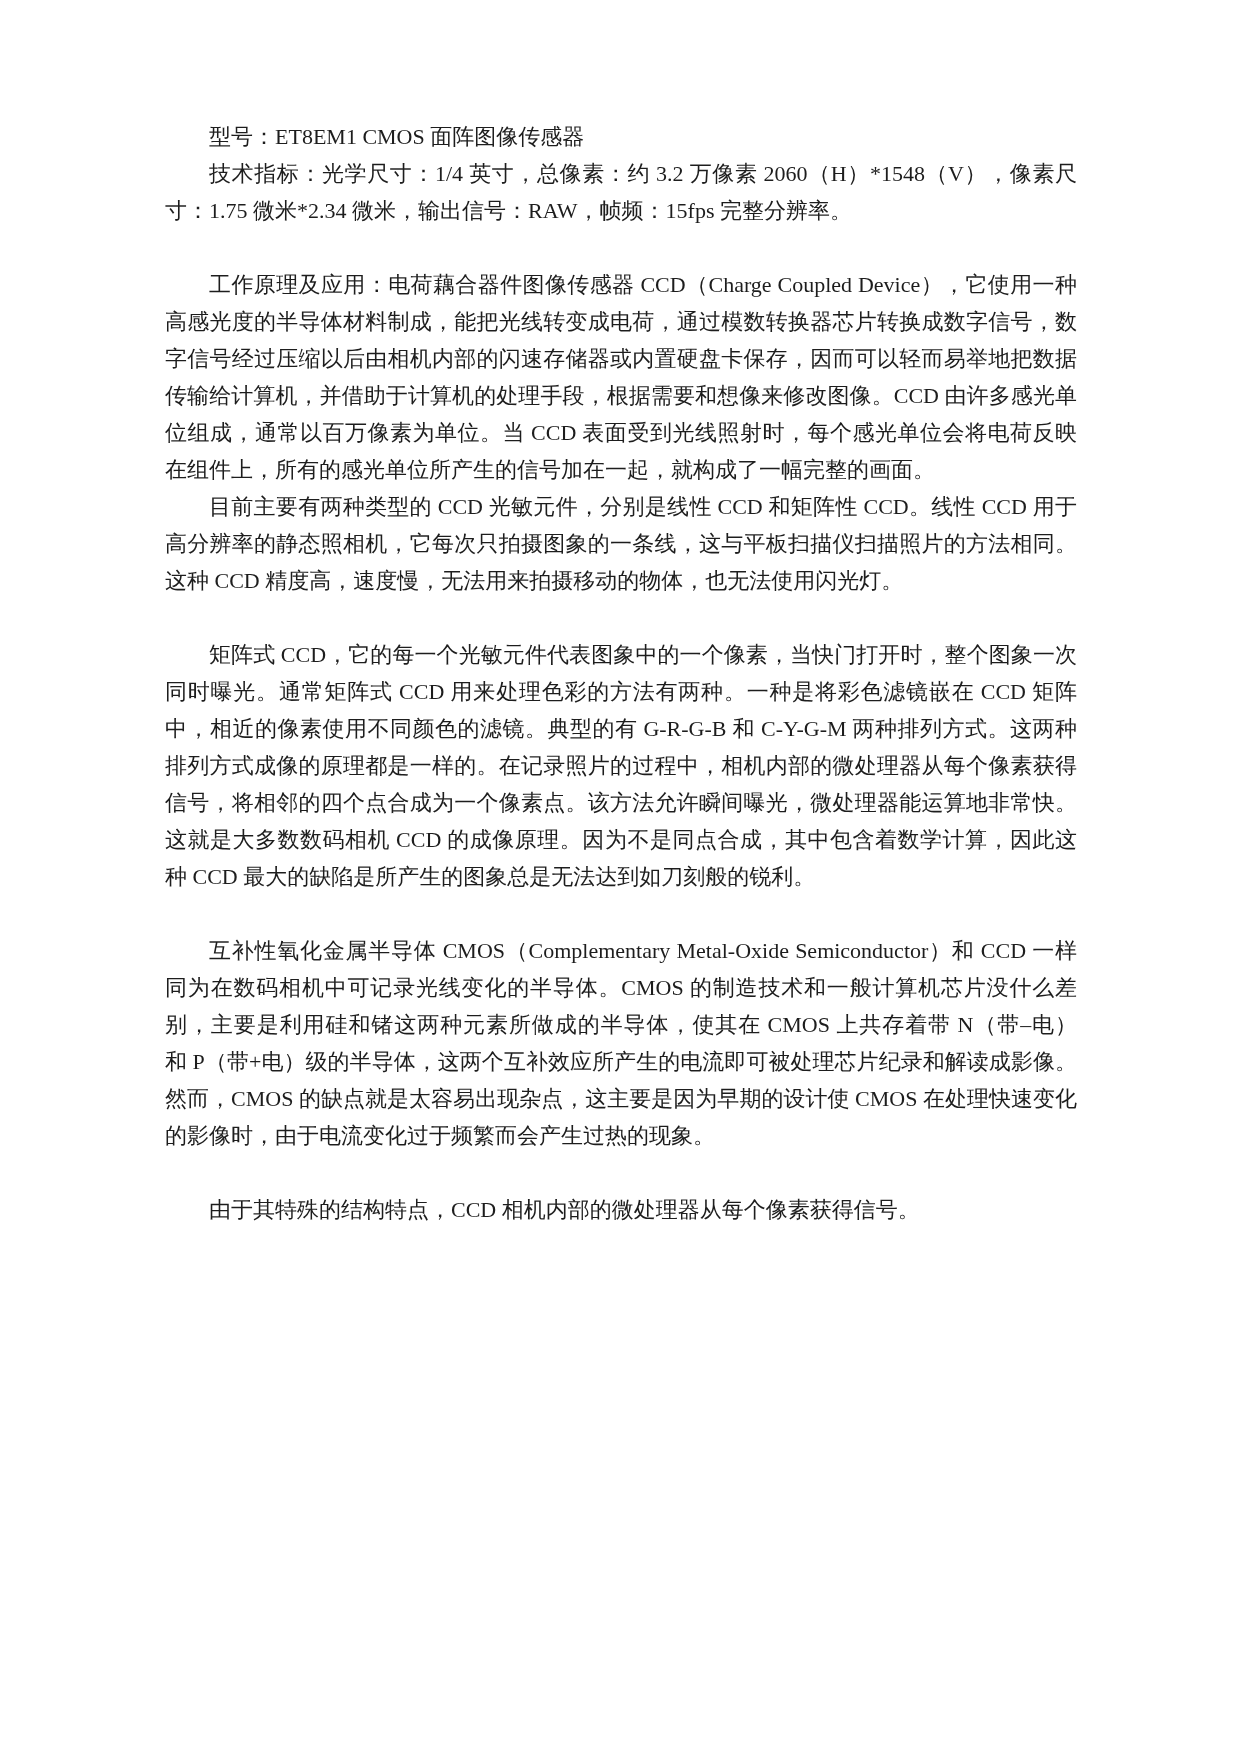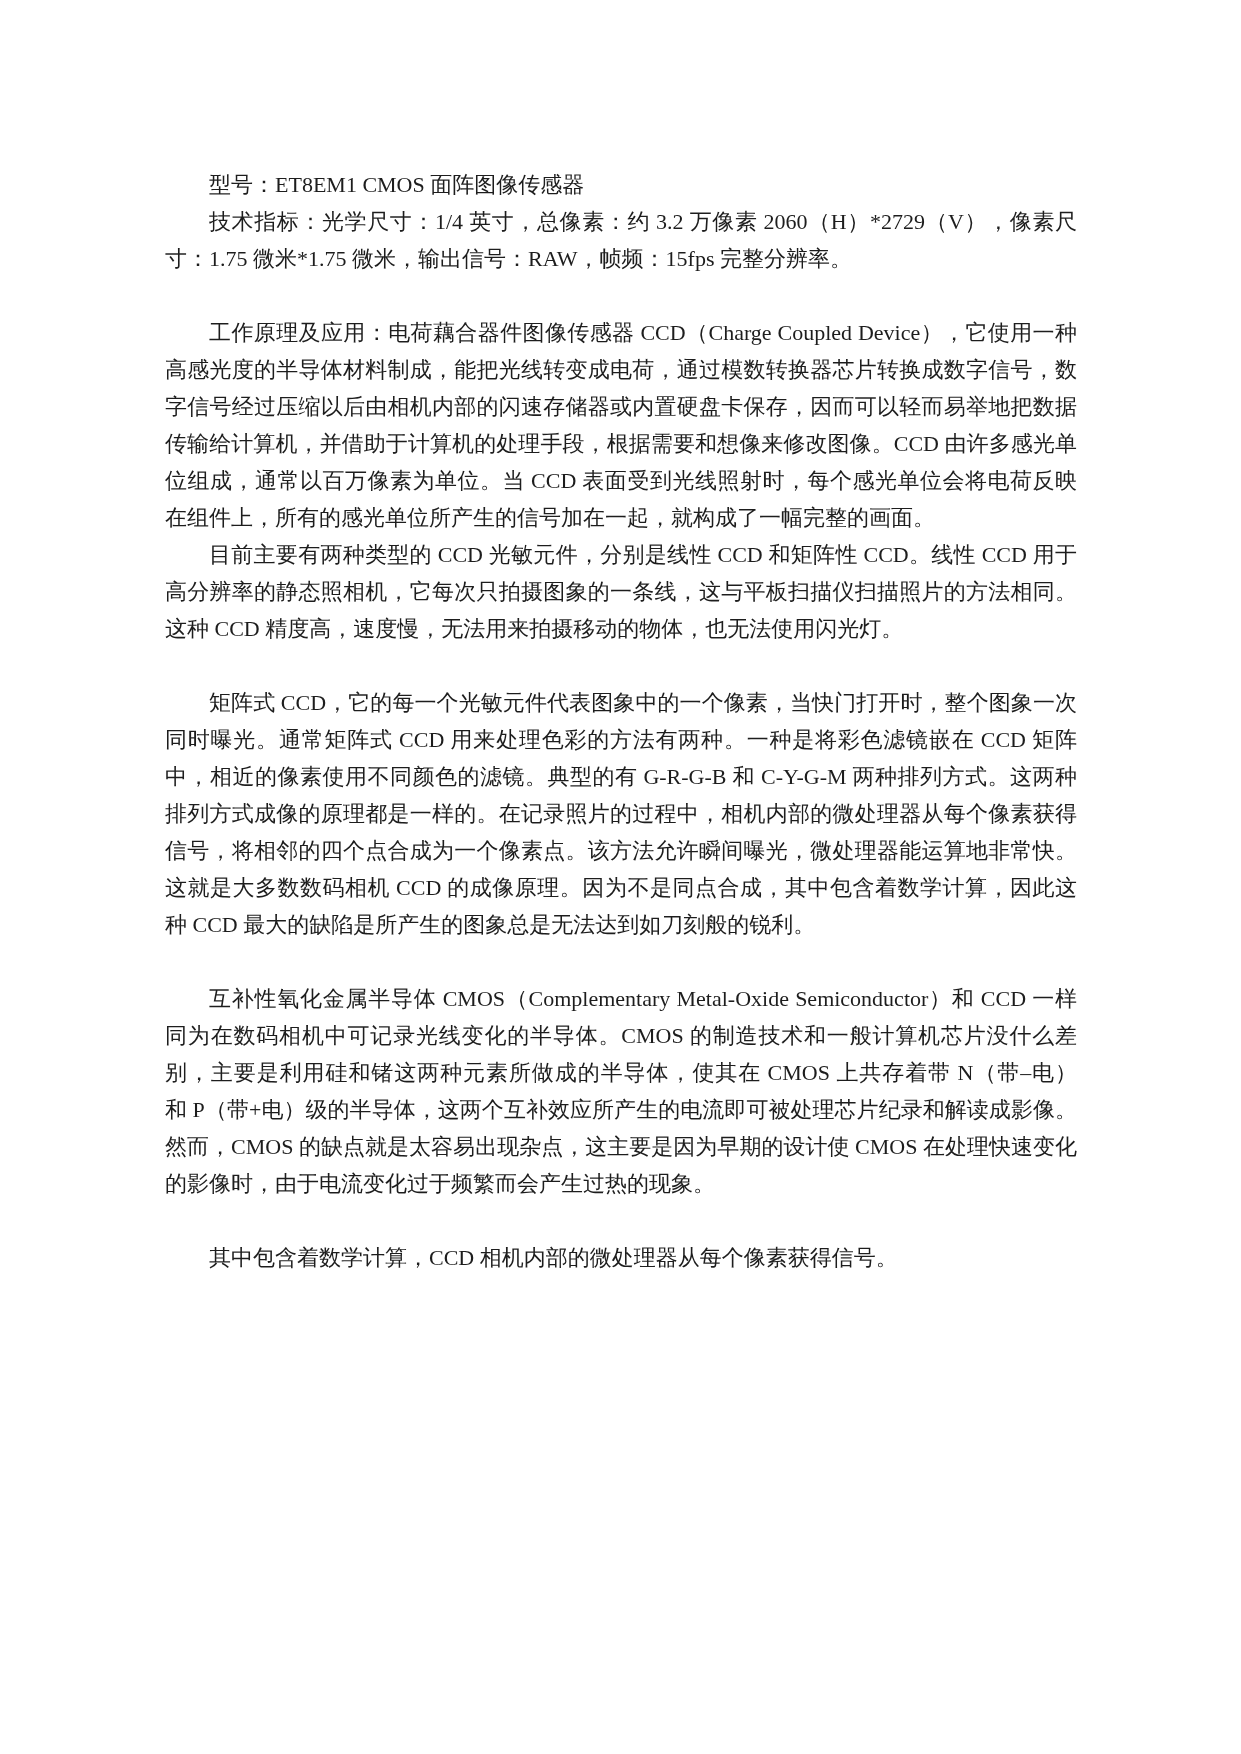--- a/index.html
+++ b/index.html
@@ -17,40 +17,39 @@
   .doc {
     position: absolute;
     top: 118px;
     left: 165px;
     width: 912px;
     color: #1d1d1d;
     font-family: "Liberation Serif", "DejaVu Serif", serif;
     font-size: 22px;
     line-height: 37px;
     text-align: justify;
-    margin-top: 48px;
   }
   .para {
     margin: 0;
     padding: 0;
     text-indent: 2em;
   }
   .para.gap {
     margin-top: 37px;
   }
   .latin-sans {
     font-family: Liberation Serif, serif;
   }
 </style>
 </head>
 <body>
 
 <div class="page">
   <div class="doc">
       <p class="para"><span class="text-run">型号：ET8EM1 CMOS 面阵图像传感器</span></p>
-      <p class="para"><span class="text-run">技术指标：光学尺寸：1/4 英寸，总像素：约 3.2 万像素 2060（H）*2729（V），像素尺寸：1.75 微米*1.75 微米，输出信号：RAW，帧频：15fps 完整分辨率。</span></p>
+      <p class="para"><span class="text-run">技术指标：光学尺寸：1/4 英寸，总像素：约 3.2 万像素 2060（H）*1548（V），像素尺寸：1.75 微米*2.34 微米，输出信号：RAW，帧频：15fps 完整分辨率。</span></p>
       <p class="para gap"><span class="text-run">工作原理及应用：电荷藕合器件图像传感器 </span><span class="latin-sans">CCD</span><span class="text-run">（</span><span class="latin-sans">Charge Coupled Device</span><span class="text-run">），它使用一种高感光度的半导体材料制成，能把光线转变成电荷，通过模数转换器芯片转换成数字信号，数字信号经过压缩以后由相机内部的闪速存储器或内置硬盘卡保存，因而可以轻而易举地把数据传输给计算机，并借助于计算机的处理手段，根据需要和想像来修改图像。</span><span class="latin-sans">CCD</span><span class="text-run"> 由许多感光单位组成，通常以百万像素为单位。当 </span><span class="latin-sans">CCD</span><span class="text-run"> 表面受到光线照射时，每个感光单位会将电荷反映在组件上，所有的感光单位所产生的信号加在一起，就构成了一幅完整的画面。</span></p>
       <p class="para"><span class="text-run">目前主要有两种类型的 </span><span class="latin-sans">CCD</span><span class="text-run"> 光敏元件，分别是线性 </span><span class="latin-sans">CCD</span><span class="text-run"> 和矩阵性 </span><span class="latin-sans">CCD</span><span class="text-run">。线性 </span><span class="latin-sans">CCD</span><span class="text-run"> 用于高分辨率的静态照相机，它每次只拍摄图象的一条线，这与平板扫描仪扫描照片的方法相同。这种 </span><span class="latin-sans">CCD</span><span class="text-run"> 精度高，速度慢，无法用来拍摄移动的物体，也无法使用闪光灯。</span></p>
       <p class="para gap"><span class="text-run">矩阵式 </span><span class="latin-sans">CCD</span><span class="text-run">，它的每一个光敏元件代表图象中的一个像素，当快门打开时，整个图象一次同时曝光。通常矩阵式 </span><span class="latin-sans">CCD</span><span class="text-run"> 用来处理色彩的方法有两种。一种是将彩色滤镜嵌在 </span><span class="latin-sans">CCD</span><span class="text-run"> 矩阵中，相近的像素使用不同颜色的滤镜。典型的有 </span><span class="latin-sans">G-R-G-B</span><span class="text-run"> 和 </span><span class="latin-sans">C-Y-G-M</span><span class="text-run"> 两种排列方式。这两种排列方式成像的原理都是一样的。在记录照片的过程中，相机内部的微处理器从每个像素获得信号，将相邻的四个点合成为一个像素点。该方法允许瞬间曝光，微处理器能运算地非常快。这就是大多数数码相机 </span><span class="latin-sans">CCD</span><span class="text-run"> 的成像原理。因为不是同点合成，其中包含着数学计算，因此这种 </span><span class="latin-sans">CCD</span><span class="text-run"> 最大的缺陷是所产生的图象总是无法达到如刀刻般的锐利。</span></p>
       <p class="para gap"><span class="text-run">互补性氧化金属半导体 </span><span class="latin-sans">CMOS</span><span class="text-run">（</span><span class="latin-sans">Complementary Metal-Oxide Semiconductor</span><span class="text-run">）和 </span><span class="latin-sans">CCD</span><span class="text-run"> 一样同为在数码相机中可记录光线变化的半导体。</span><span class="latin-sans">CMOS</span><span class="text-run"> 的制造技术和一般计算机芯片没什么差别，主要是利用硅和锗这两种元素所做成的半导体，使其在 </span><span class="latin-sans">CMOS</span><span class="text-run"> 上共存着带 </span><span class="latin-sans">N</span><span class="text-run">（带–电）　和 </span><span class="latin-sans">P</span><span class="text-run">（带+电）级的半导体，这两个互补效应所产生的电流即可被处理芯片纪录和解读成影像。然而，</span><span class="latin-sans">CMOS</span><span class="text-run"> 的缺点就是太容易出现杂点，这主要是因为早期的设计使 </span><span class="latin-sans">CMOS</span><span class="text-run"> 在处理快速变化的影像时，由于电流变化过于频繁而会产生过热的现象。</span></p>
-      <p class="para gap"><span class="text-run">其中包含着数学计算，</span><span class="latin-sans">CCD</span><span class="text-run"> 相机内部的微处理器从每个像素获得信号。</span></p>
+      <p class="para gap"><span class="text-run">由于其特殊的结构特点，</span><span class="latin-sans">CCD</span><span class="text-run"> 相机内部的微处理器从每个像素获得信号。</span></p>
     </div>
 </div>
 
 </body></html>

